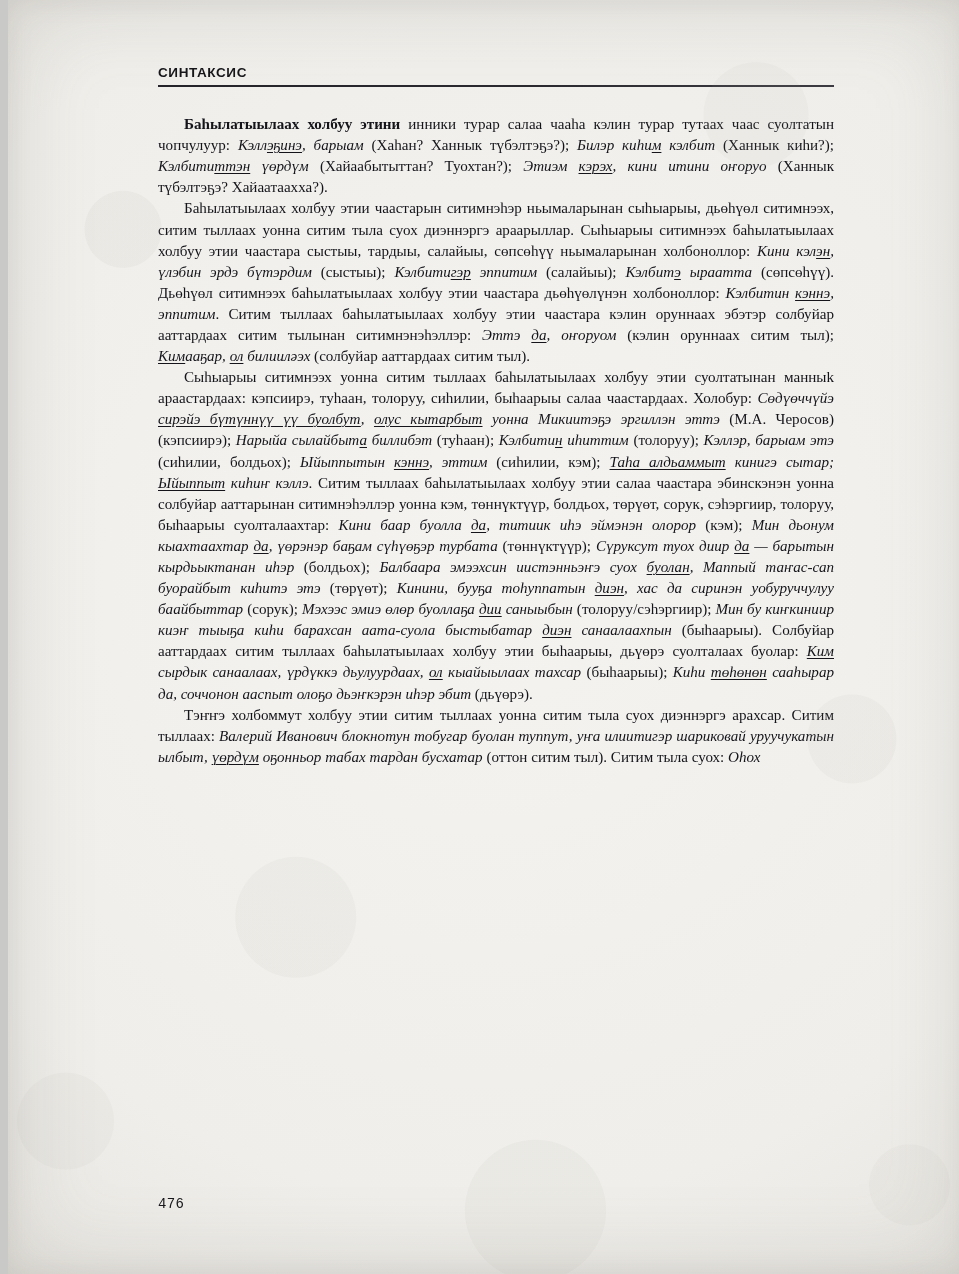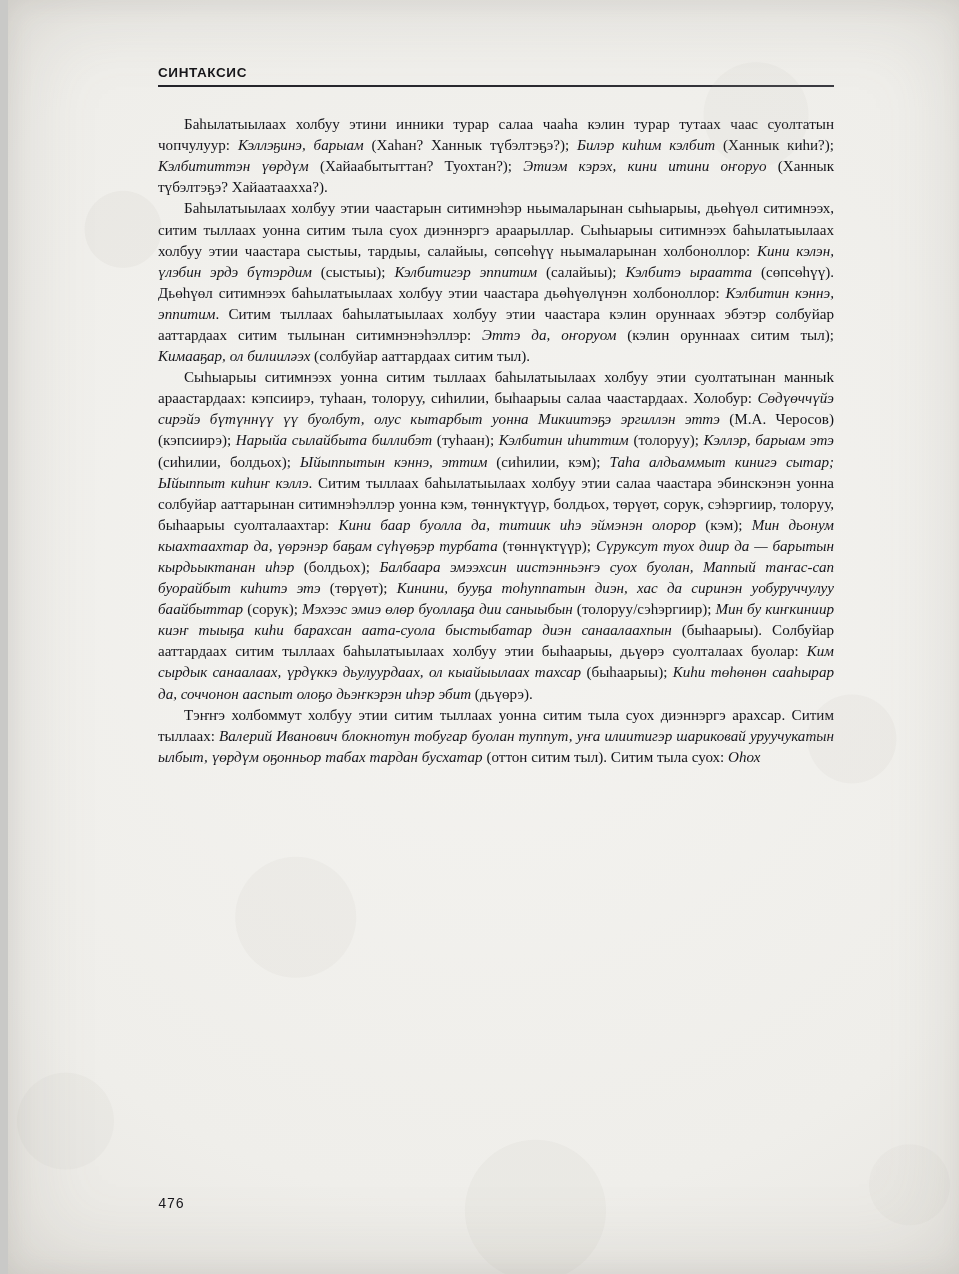--- a/index.html
+++ b/index.html
@@ -75,24 +75,25 @@
     line-height: 21.1px;
     text-align: justify;
     color: #14141a;
     -webkit-font-smoothing: antialiased;
   }
   .body-text p {
     margin: 0;
     text-indent: 26px;
     text-align: justify;
   }
-  b, .b { font-weight: normal; }
+  b, .b { font-weight: bold; }
   i, .i { font-style: italic; }
   .iu {
     font-style: italic;
+    text-decoration: underline;
     text-underline-offset: 1.5px;
     text-decoration-thickness: 1.1px;
   }
 
   .folio {
     position: absolute;
     left: 150px;
     top: 1196px;
     font-size: 14px;
     font-family: Liberation Mono, monospace;

